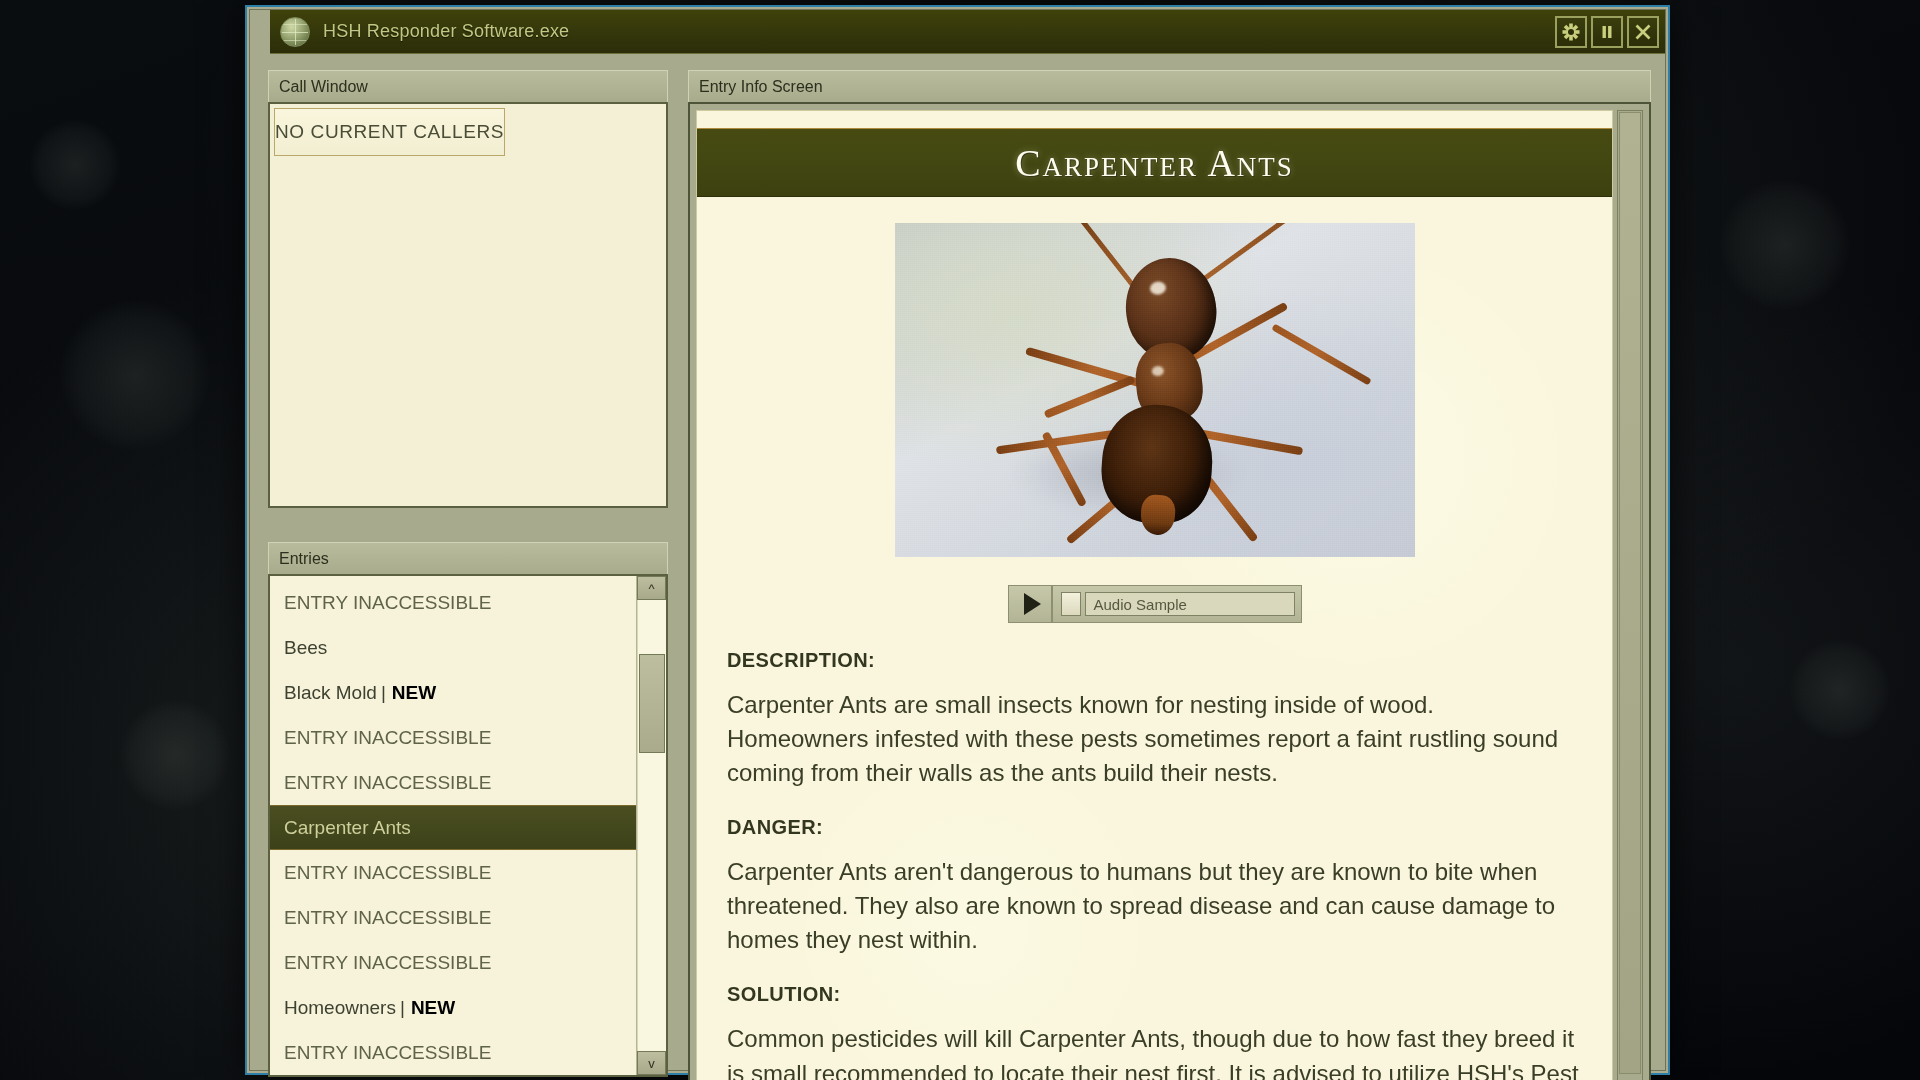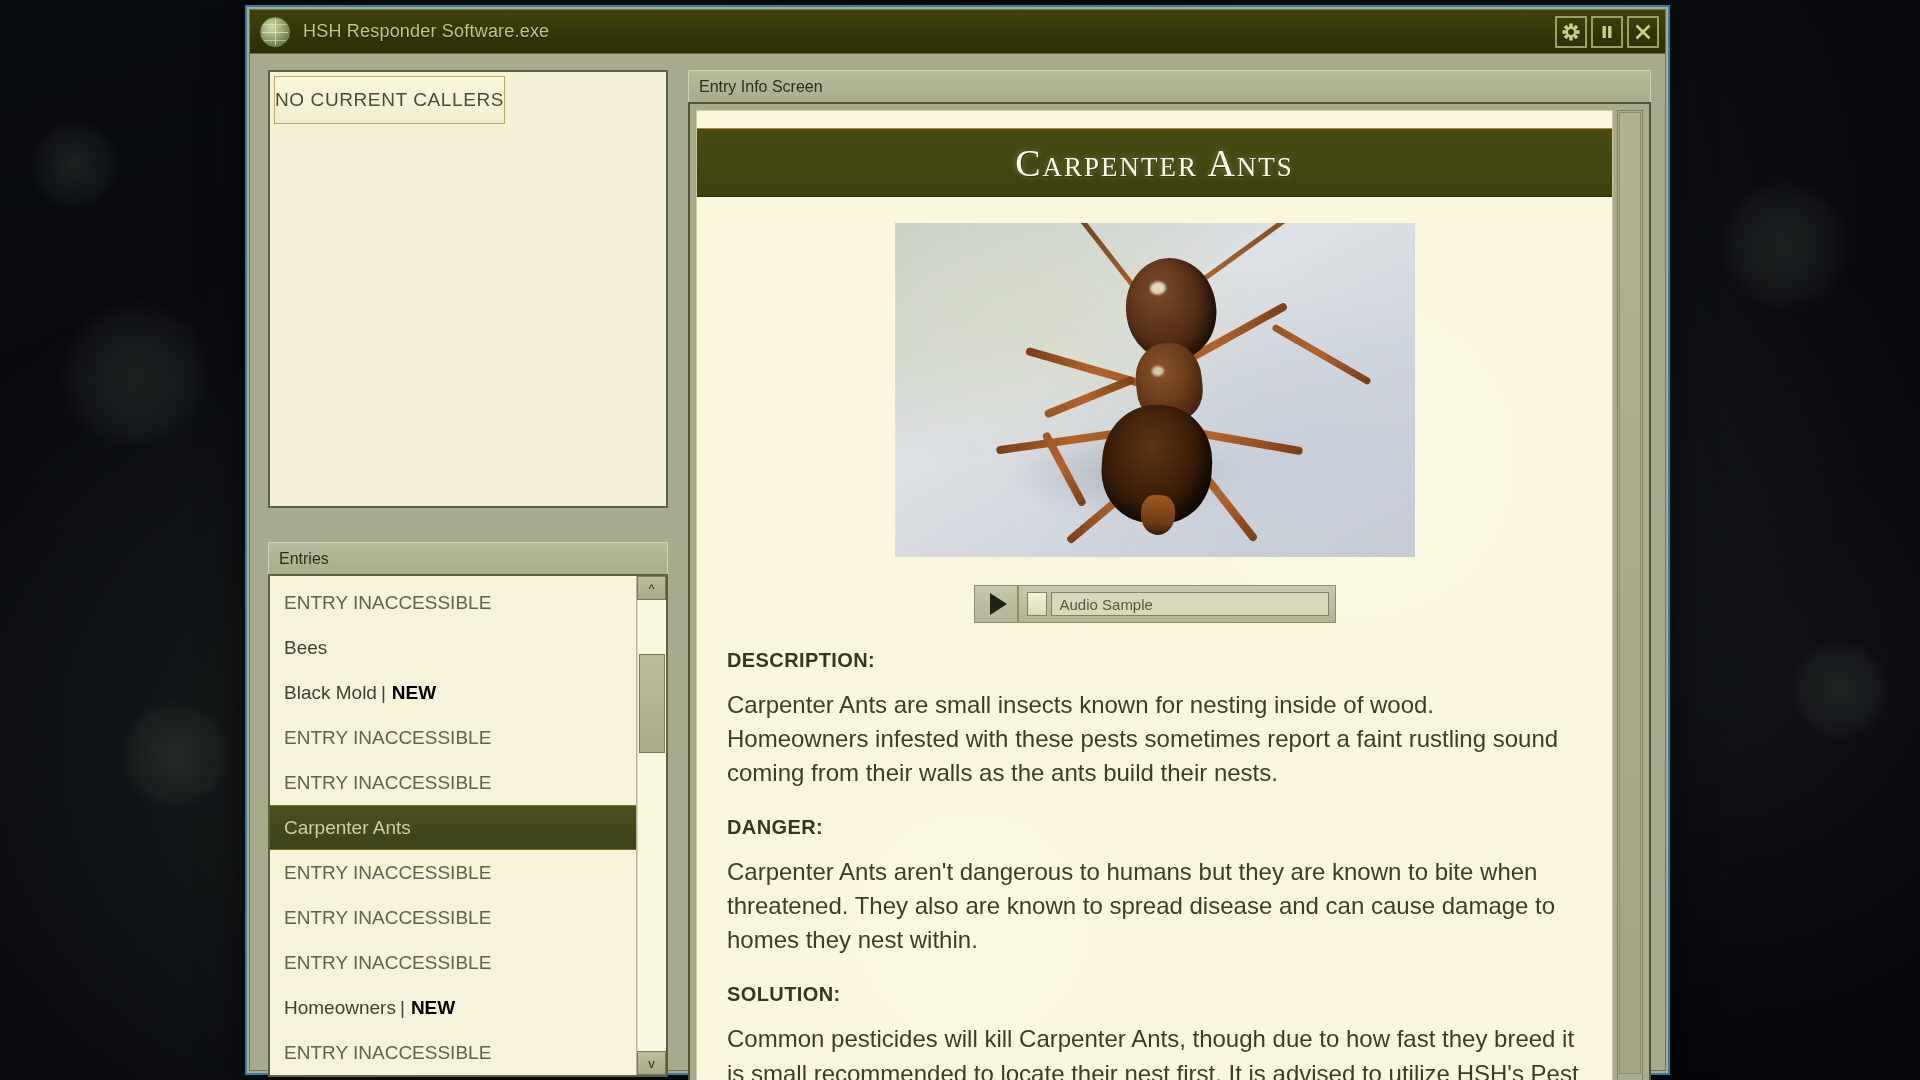--- a/index.html
+++ b/index.html
@@ -40,20 +40,21 @@
     height: 1070px;
     border: 2px solid #2e7fa8;
     background: #a9ab8e;
     box-shadow: 0 0 34px rgba(0,0,0,0.75);
   }
   #window-inner {
     position: absolute;
     inset: 2px;
     border: 1px solid #6d7358;
     background: #a8aa8d;
+    padding-left: 20px;
   }
 
   
   #titlebar {
     position: relative;
     height: 44px;
     background: linear-gradient(180deg, #40420a 0%, #35380b 48%, #2b2e08 100%);
     border-bottom: 1px solid #6c6f3a;
     display: flex;
     align-items: center;
@@ -318,21 +319,21 @@
     opacity: 0.30;
     background-image:
       repeating-linear-gradient(0deg, rgba(255,255,255,0.10) 0 1px, rgba(0,0,0,0.10) 1px 2px),
       repeating-linear-gradient(90deg, rgba(255,255,255,0.07) 0 1px, rgba(0,0,0,0.07) 1px 2px);
     mix-blend-mode: overlay;
   }
 
   
   #audio-row { display: flex; justify-content: center; margin-top: 28px; }
   #audio-widget {
-    width: 362px; height: 38px;
+    width: 294px; height: 38px;
     background: linear-gradient(180deg, #c6c8aa 0%, #b2b495 100%);
     border: 1px solid #8d9070;
     display: flex; align-items: center;
     padding: 0 6px;
   }
   #play-btn {
     width: 38px; height: 100%;
     display: flex; align-items: center; justify-content: center;
     border-right: 2px solid #8d9070;
     cursor: pointer;
@@ -429,20 +430,21 @@
           </svg>
         </div>
       </div>
     </div>
 
     <div id="body-area">
 
       <div id="left-col">
 
         <div class="panel" id="call-window">
+          <div class="panel-header">Call Window</div>
           <div class="panel-body">
             <div id="no-callers">NO CURRENT CALLERS</div>
             <div id="call-list"></div>
           </div>
         </div>
 
         <div class="panel" id="entries-panel">
           <div class="panel-header">Entries</div>
           <div class="panel-body">
             <div id="entries-list">

